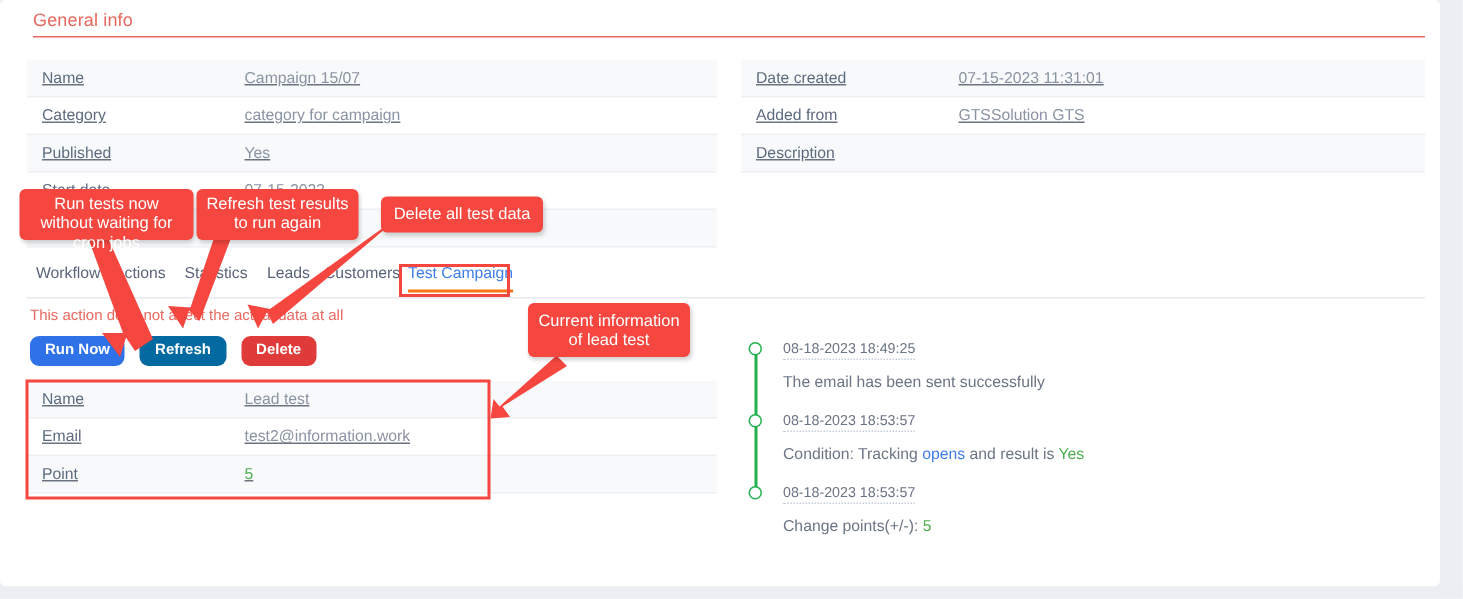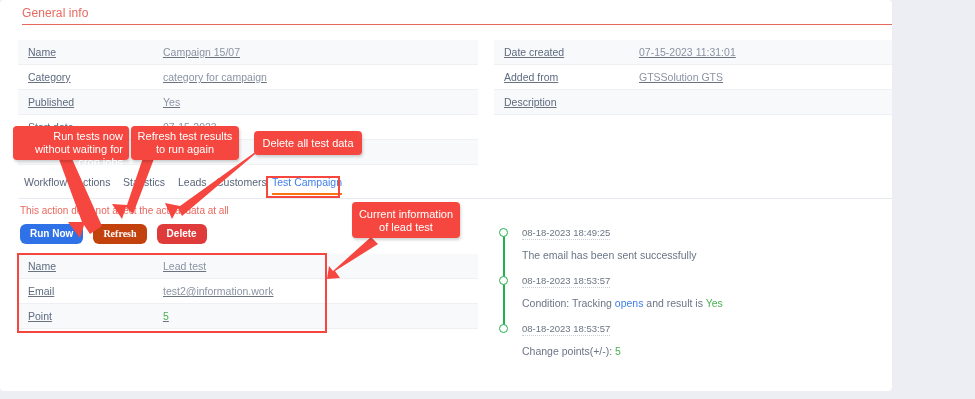--- a/index.html
+++ b/index.html
@@ -11,21 +11,21 @@
     height: 399px;
     background: #eceef3;
     font-family: "Liberation Sans", sans-serif;
     font-size: 11px;
     color: #6b7280;
     overflow: hidden;
   }
   .page {
     position: absolute;
     left: 0; top: 0;
-    width: 892px;
+    width: 960px;
     height: 391px;
     background: #ffffff;
     border-radius: 4px;
     overflow: hidden;
   }
   .right-gutter {
     position: absolute;
     left: 960px; top: 0;
     width: 15px; height: 399px;
     background: #eceef3;
@@ -114,21 +114,21 @@
     font-size: 10px;
     font-weight: bold;
     border-radius: 6px;
     padding: 5px 10px;
     margin-right: 7px;
     border: none;
     cursor: pointer;
     line-height: 1;
   }
   .btn.run     { background: #2f72e8; }
-  .btn.refresh { background: #c2410c; font-family: Liberation Serif, serif; }
+  .btn.refresh { background: #0369a1; }
   .btn.delete  { background: #e03b3b; }
 
   
   .lead-table {
     position: absolute;
     left: 18px; top: 254px;
     width: 460px;
     font-size: 10.5px;
   }
 
@@ -309,21 +309,21 @@
 
     <polygon points="53,143 65,143 102,226 90,234 84,225 80,238 68,222 82,222" fill="#f5473f"></polygon>
 
     <polygon points="148,143 160,143 133,214 126,207 122,219 112,204 127,205" fill="#f5473f"></polygon>
 
     <polygon points="258,150 268,143 182,216 178,208 172,219 165,203 180,206" fill="#f5473f"></polygon>
 
     <polygon points="371,237 378,244 335,271 340,278 327,279 329,266 333,271" fill="#f5473f"></polygon>
   </svg>
 
-  <div class="anno-box" style="left:13px; top:126px; width:116px; height:34px;text-align:right;">Run tests now without waiting for cron jobs</div>
+  <div class="anno-box" style="left:13px; top:126px; width:116px; height:34px;">Run tests now without waiting for cron jobs</div>
 
   <div class="anno-box" style="left:131px; top:126px; width:108px; height:34px;">Refresh test results to run again</div>
 
   <div class="anno-box" style="left:254px; top:131px; width:108px; height:24px; padding-top:6px;">Delete all test data</div>
 
   <div class="anno-box" style="left:352px; top:202px; width:108px; height:36px; padding-top:6px;">Current information of lead test</div>
 
 </div>
 
 <div class="right-gutter"></div>

